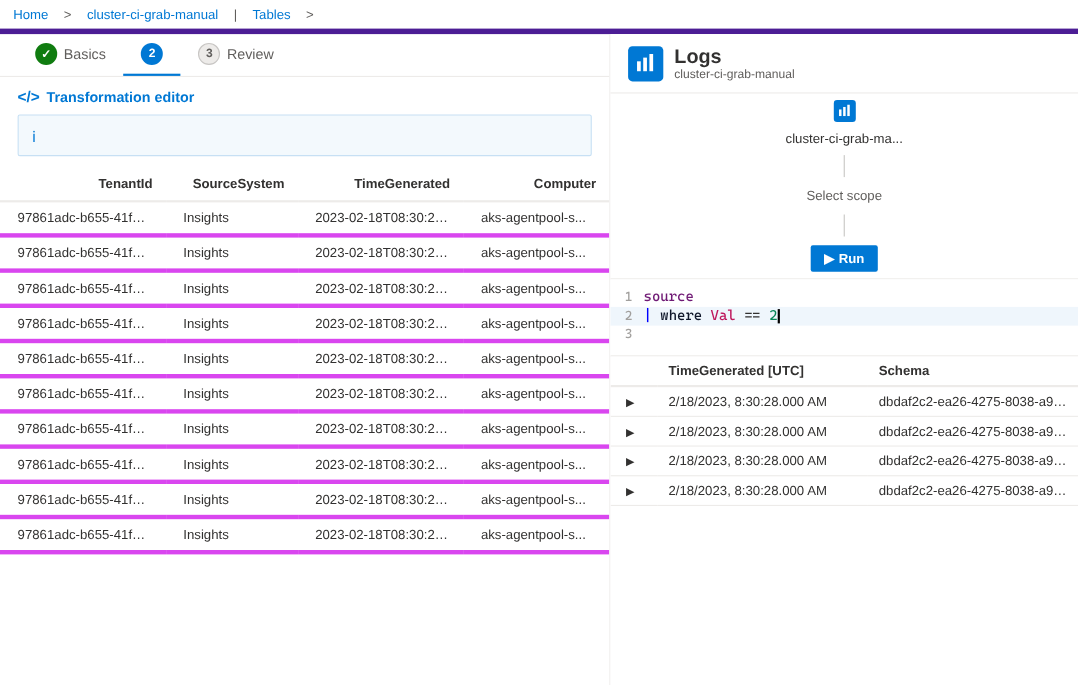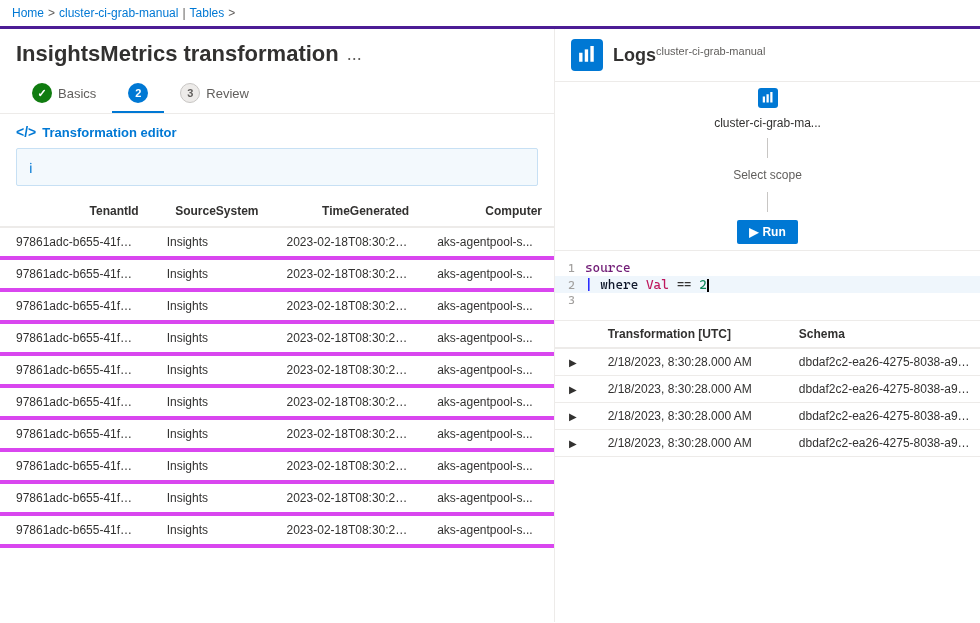--- a/index.html
+++ b/index.html
@@ -1,19 +1,19 @@
 <!DOCTYPE html>
 <html><head>
   <meta charset="utf-8">
   <style>
     * { box-sizing: border-box; margin: 0; padding: 0; }
     body { font-family: 'Segoe UI', Arial, sans-serif; font-size: 13px; color: #323130; background: #fff; overflow: hidden; width: 980px; height: 623px; }
 
     
-    .breadcrumb { display: flex; align-items: center; padding: 6px 12px; font-size: 12px; color: #0078d4; background: #fff; gap: 4px; border-bottom: 3px solid #4c1d95; }
+    .breadcrumb { display: flex; align-items: center; padding: 6px 12px; font-size: 12px; color: #0078d4; background: #fff; gap: 14px; border-bottom: 5px solid #4c1d95; }
     .breadcrumb span { color: #605e5c; }
     .breadcrumb a { color: #0078d4; text-decoration: none; }
 
     
     .main-container { display: flex; height: calc(623px - 30px); }
 
     
     .left-panel { flex: 0 0 555px; display: flex; flex-direction: column; padding: 0; border-right: 1px solid #edebe9; overflow: hidden; }
 
     
@@ -46,21 +46,21 @@
     tbody tr { border-bottom: 4px solid #d946ef; }
     tbody td { padding: 7px 12px 7px 16px; color: #323130; white-space: nowrap; overflow: hidden; text-overflow: ellipsis; max-width: 140px; font-size: 12px; }
 
     
     .right-panel { flex: 1; display: flex; flex-direction: column; background: #fff; }
 
     
     .logs-header { display: flex; align-items: center; gap: 10px; padding: 10px 16px; border-bottom: 1px solid #edebe9; }
     .logs-icon { width: 32px; height: 32px; background: #0078d4; border-radius: 4px; display: flex; align-items: center; justify-content: center; }
     .logs-icon svg { fill: #fff; }
-    .logs-title-area { display: flex; flex-direction: row; }
+    .logs-title-area { display: flex; flex-direction: column; }
     .logs-title { font-size: 18px; font-weight: 600; color: #323130; }
     .logs-subtitle { font-size: 11px; color: #605e5c; }
 
     
     .logs-toolbar { display: flex; align-items: center; padding: 6px 12px; border-bottom: 1px solid #edebe9; gap: 8px; flex-direction: column; }
     .logs-scope-icon { width: 20px; height: 20px; background: #0078d4; border-radius: 3px; display: flex; align-items: center; justify-content: center; }
     .scope-label { font-size: 12px; color: #323130; }
     .select-scope-btn { font-size: 12px; color: #605e5c; background: none; border: none; cursor: pointer; padding: 2px 6px; }
     .toolbar-divider { width: 1px; height: 20px; background: #c8c6c4; margin: 0 4px; }
     .run-btn { background: #0078d4; color: #fff; border: none; border-radius: 2px; padding: 5px 12px; font-size: 12px; cursor: pointer; display: flex; align-items: center; gap: 4px; font-weight: 600; }
@@ -96,24 +96,20 @@
   <a href="#">cluster-ci-grab-manual</a>
   <span>|</span>
   <a href="#">Tables</a>
   <span>&gt;</span>
 </div>
 
 <div class="main-container">
 
   <div class="left-panel">
 
-    <div class="page-title-area">
-      <span class="page-title">InsightsMetrics transformation</span>
-      <span class="title-ellipsis">...</span>
-    </div>
 
     <div class="wizard-tabs">
       <div class="wizard-tab completed">
         <div class="tab-circle">✓</div>
         <span>Basics</span>
       </div>
       <div class="wizard-tab active">
         <div class="tab-circle">2</div>
       </div>
       <div class="wizard-tab inactive">
@@ -254,21 +250,21 @@
         <span class="line-num">3</span>
         <span class="line-content"></span>
       </div>
     </div>
 
     <div class="results-container">
       <table class="results-table">
         <thead>
           <tr>
             <th></th>
-            <th>Transformation [UTC]</th>
+            <th>TimeGenerated [UTC]</th>
             <th>Schema</th>
           </tr>
         </thead>
         <tbody id="results-tbody">
         <tr>
       <td><button class="expand-btn">▶</button></td>
       <td>2/18/2023, 8:30:28.000 AM</td>
       <td>dbdaf2c2-ea26-4275-8038-a95c6bdc74...</td>
     </tr>
             <tr>

